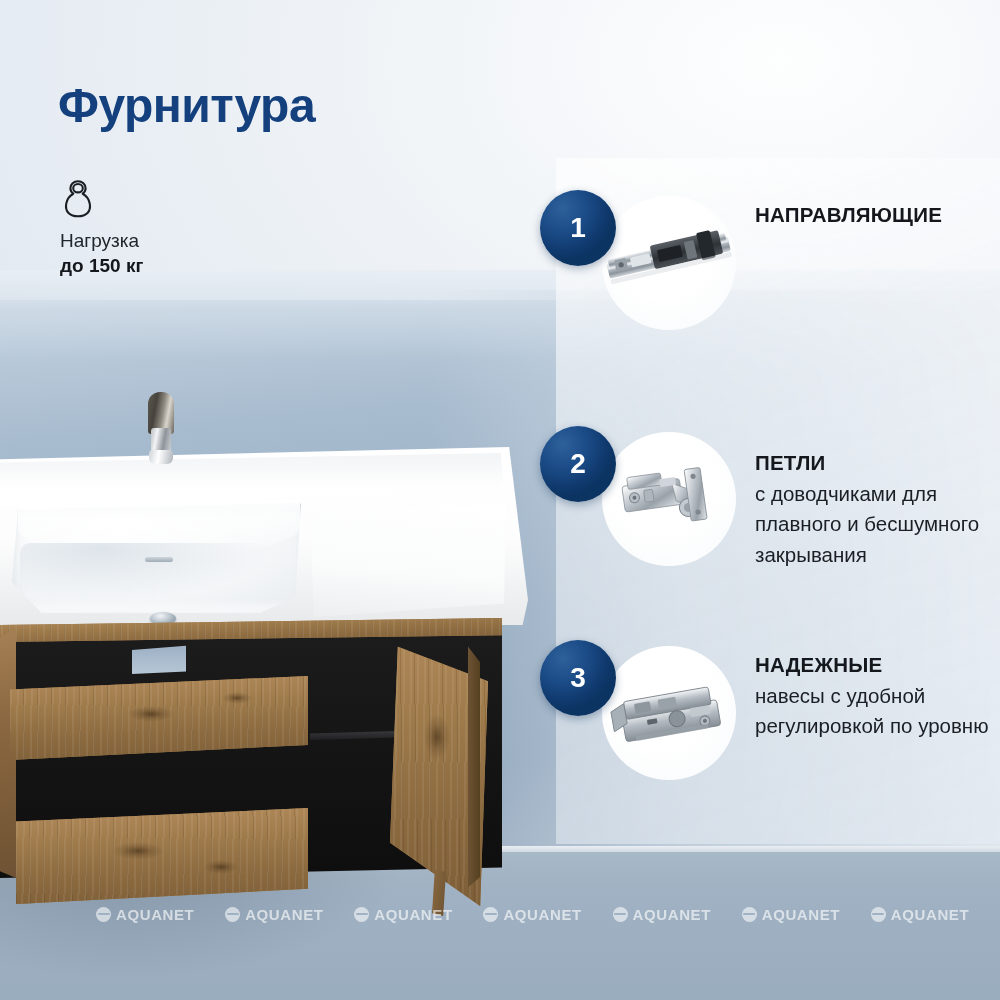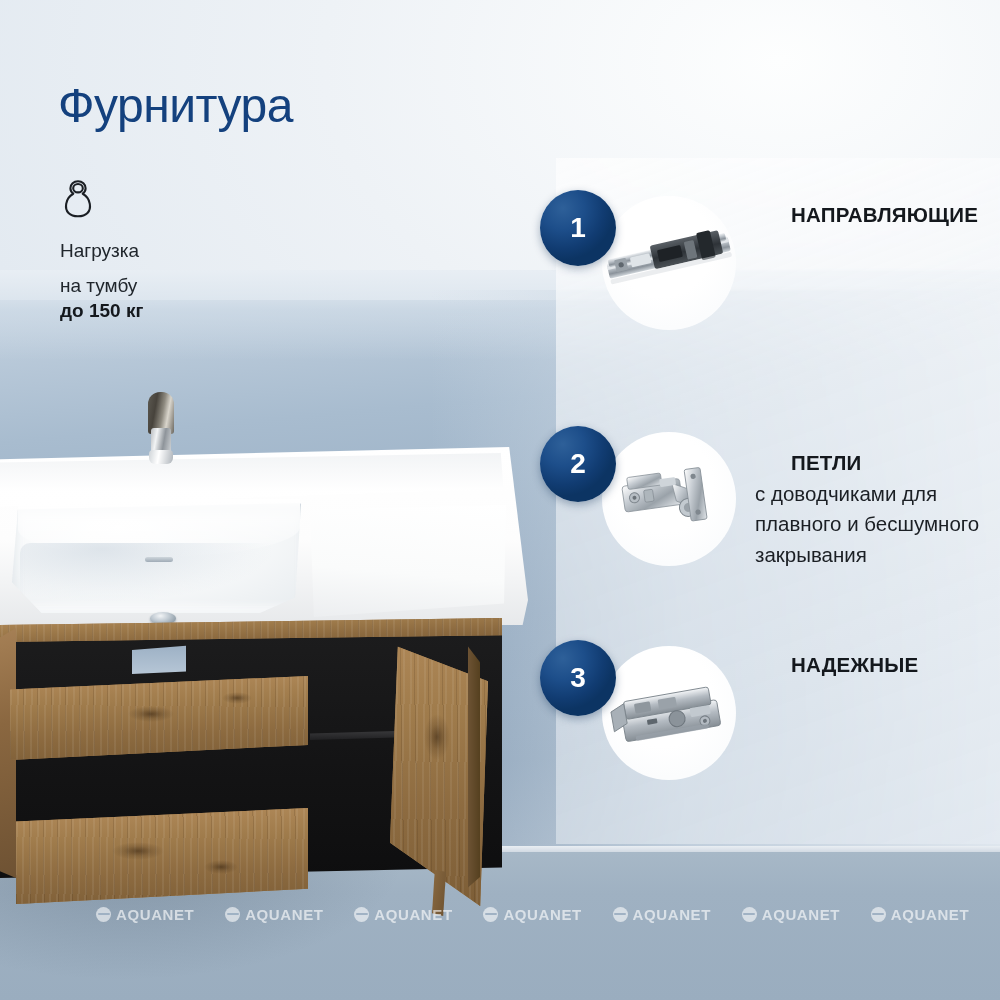--- a/index.html
+++ b/index.html
@@ -170,27 +170,27 @@
   }
   .leg{
     position:absolute;left:442px;top:252px;width:14px;height:46px;
     background:linear-gradient(100deg,#8b6a41,#6d5231);
     clip-path:polygon(20% 0%, 100% 4%, 80% 100%, 0% 94%);
   }
 
   
   .title{
     position:absolute;left:58px;top:78px;
-    font-size:48px;font-weight:normal;letter-spacing:-.5px;
+    font-size:48px;font-weight:bold;letter-spacing:-.5px;
     color:#14417e;
   }
   .load-block{position:absolute;left:60px;top:178px;width:220px;}
   .kettle-icon{display:block;width:36px;height:50px;}
   .load-line{
-    font-size:19px;color:#20262c;line-height:25px;margin-top:10px;
+    font-size:19px;color:#20262c;line-height:25px;
   }
   .load-value{font-size:19px;font-weight:bold;color:#14181d;line-height:25px;}
 
   
   .panel{
     position:absolute;left:556px;top:158px;width:444px;height:686px;
     background:linear-gradient(160deg,rgba(255,255,255,.66) 0%,rgba(247,249,251,.55) 38%,rgba(232,238,244,.48) 100%);
     backdrop-filter:blur(1px);
   }
   .item{position:absolute;left:0;}
@@ -208,21 +208,21 @@
   }
   .photo-circle{
     position:absolute;width:134px;height:134px;border-radius:50%;
     background:radial-gradient(60% 60% at 45% 38%,#ffffff 0%,#ffffff 62%,#fbfcfd 100%);
     overflow:hidden;z-index:2;
   }
   .txt{
     position:absolute;width:250px;
     font-size:20.5px;line-height:30.5px;color:#1b1f24;
   }
-  .txt b{font-weight:bold;color:#14181d;letter-spacing:.2px;margin-left:36px;}
+  .txt b{font-weight:bold;color:#14181d;letter-spacing:.2px;}
 
   
   .hw{position:absolute;left:0;top:0;width:134px;height:134px;}
 
   
   .wm-row{position:absolute;left:0;top:900px;width:1000px;height:28px;display:flex;align-items:center;}
   .wm{
     display:flex;align-items:center;gap:5px;
     width:138px;color:rgba(255,255,255,.62);
     font-size:15px;letter-spacing:.6px;font-weight:600;
@@ -293,21 +293,20 @@
     </div>
   </div>
 
   <div class="title">Фурнитура</div>
 
   <div class="load-block">
     <svg class="kettle-icon" viewBox="0 0 36 50">
       <path d="M18 3.2c-4.3 0-7.6 3.1-7.6 7.0 0 2.3 1.1 4.2 2.9 5.5 -3.6 1.9 -6.3 5.6 -7.1 10.2 -0.6 3.6 0.2 7.0 2.3 9.1 2.3 2.3 5.7 3.3 9.5 3.3 3.8 0 7.2-1.0 9.5-3.3 2.1-2.1 2.9-5.5 2.3-9.1 -0.8-4.6 -3.5-8.3 -7.1-10.2 1.8-1.3 2.9-3.2 2.9-5.5 0-3.9 -3.3-7.0 -7.6-7.0z M18 6.0c2.7 0 4.8 1.9 4.8 4.2 0 2.3 -2.1 4.2 -4.8 4.2 -2.7 0 -4.8-1.9 -4.8-4.2 0-2.3 2.1-4.2 4.8-4.2z" fill="none" stroke="#1b1f24" stroke-width="2.1" stroke-linejoin="round"></path>
     </svg>
     <div class="load-line">Нагрузка</div>
-    <div class="load-line">на тумбу</div>
     <div class="load-value">до 150 кг</div>
   </div>
 
   <div class="panel">
 
     <div class="item item-1">
       <div class="photo-circle" style="left:46px;top:38px;">
         <svg class="hw" viewBox="0 0 134 134">
           <defs>
             <linearGradient id="steel1" x1="0" y1="0" x2="0" y2="1">
@@ -398,20 +397,21 @@
             <rect x="88" y="66" width="20" height="9" rx="1.5" fill="#c2c9cf"></rect>
             <circle cx="101" cy="81" r="5" fill="#b4bbc2" stroke="#767e85" stroke-width="1"></circle>
             <circle cx="101" cy="81" r="2" fill="#6c747b"></circle>
             <rect x="30" y="84" width="74" height="5" rx="2" fill="#9aa2a9" opacity=".75"></rect>
           </g>
         </svg>
       </div>
       <div class="num-circle" style="left:-16px;top:32px;">3</div>
       <div class="txt" style="left:199px;top:42px;">
         <b>НАДЕЖНЫЕ</b><br>
+        <span>навесы с удобной регулировкой по уровню</span>
       </div>
     </div>
   </div>
 
   <div class="wm-row">
     <div class="wm">
         <span class="wm-mark"></span>
         <span>AQUANET</span>
       </div>
     <div class="wm">

